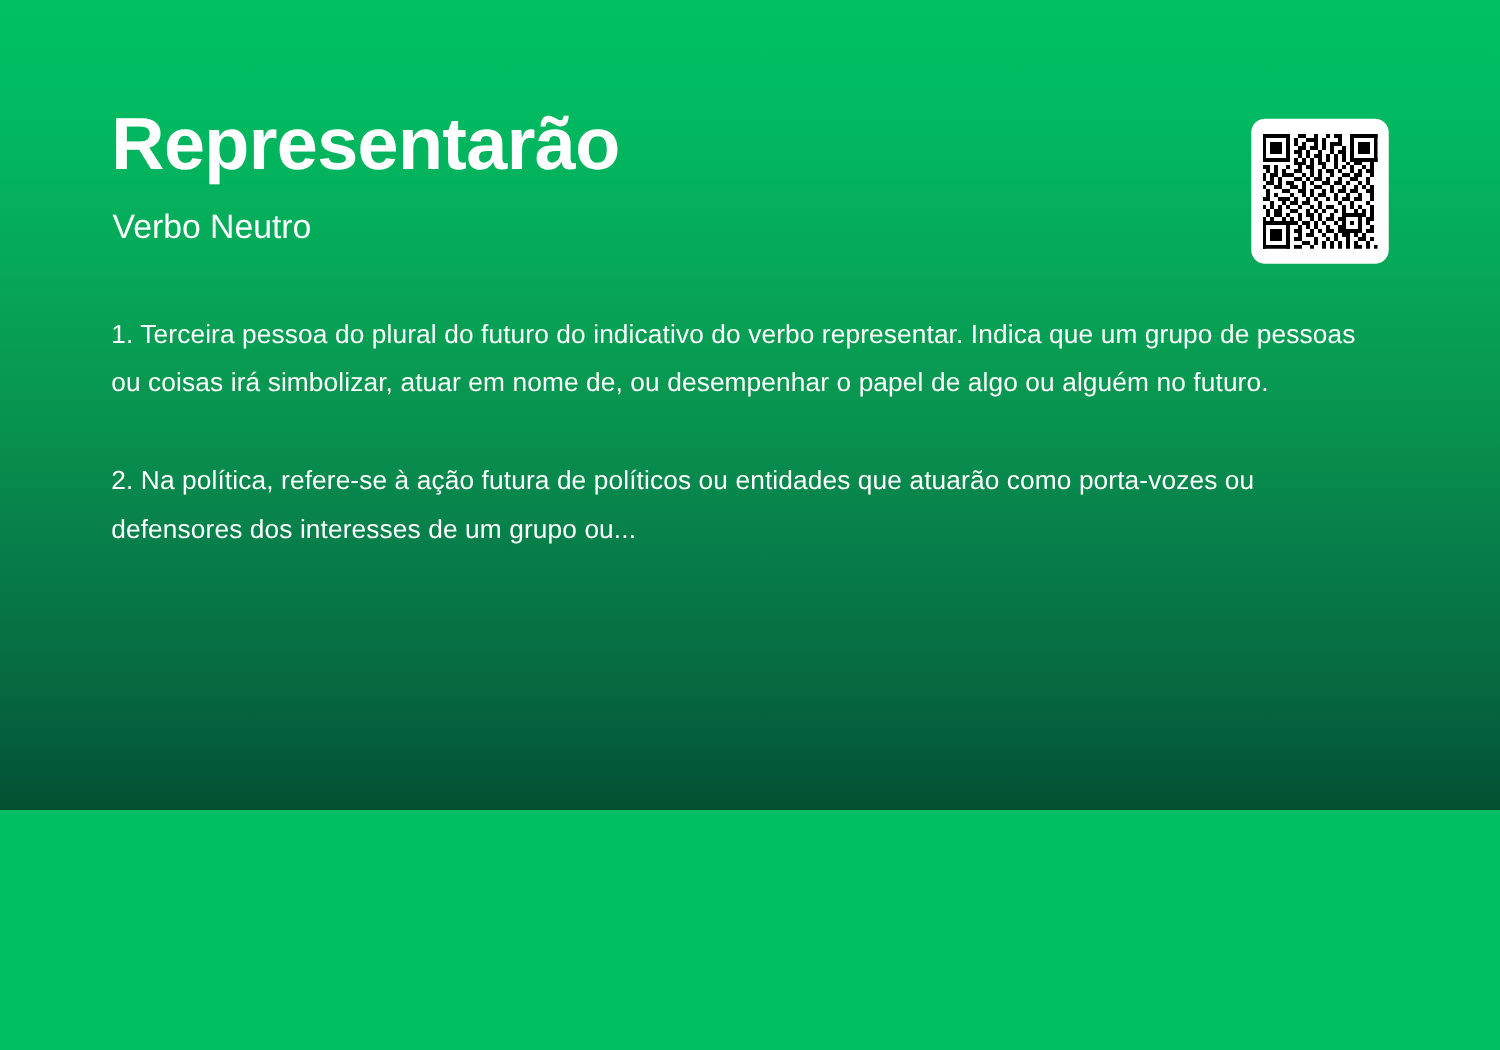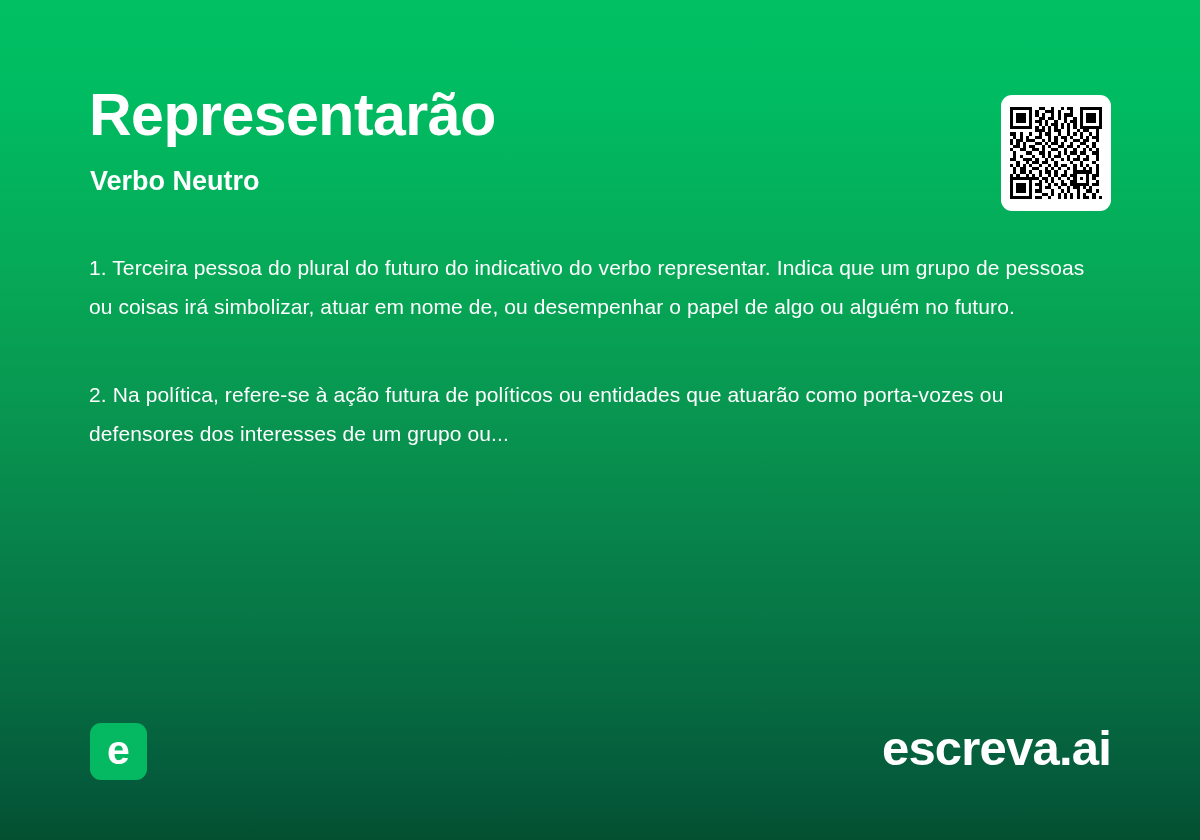--- a/index.html
+++ b/index.html
@@ -11,21 +11,21 @@
   }
 
   body {
     font-family:"Liberation Sans", sans-serif;
     background:#00bf63;
   }
 
   #card {
     position:relative;
     width:1200px;
-    height:840px;
+    height:648px;
     background:linear-gradient(180deg,
         #00c063 0%,
         #00bb61 12%,
         #06a957 32%,
         #089550 50%,
         #07804a 66%,
         #066c41 82%,
         #04583a 95%,
         #03502f 100%);
     overflow:hidden;
@@ -42,21 +42,21 @@
     color:#ffffff;
     line-height:1.1;
     white-space:nowrap;
   }
 
   #wordclass {
     position:absolute;
     left:90px;
     top:166px;
     font-size:27px;
-    font-weight:700;
+    font-weight:400;
     color:#ffffff;
     line-height:1.15;
     white-space:nowrap;
   }
 
   
   #qr-card {
     position:absolute;
     left:1001px;
     top:95px;
@@ -78,21 +78,21 @@
     width:1010px;
   }
 
   .definition {
     font-size:21px;
     font-weight:400;
     color:#ffffff;
     line-height:39px;
     letter-spacing:0.1px;
   }
-  .definition + .definition { margin-top:49px; }
+  .definition + .definition { margin-top:39px; }
 
   
   #logo-badge {
     position:absolute;
     left:90px;
     top:723px;
     width:57px;
     height:57px;
     background:#05b862;
     border-radius:11px;

